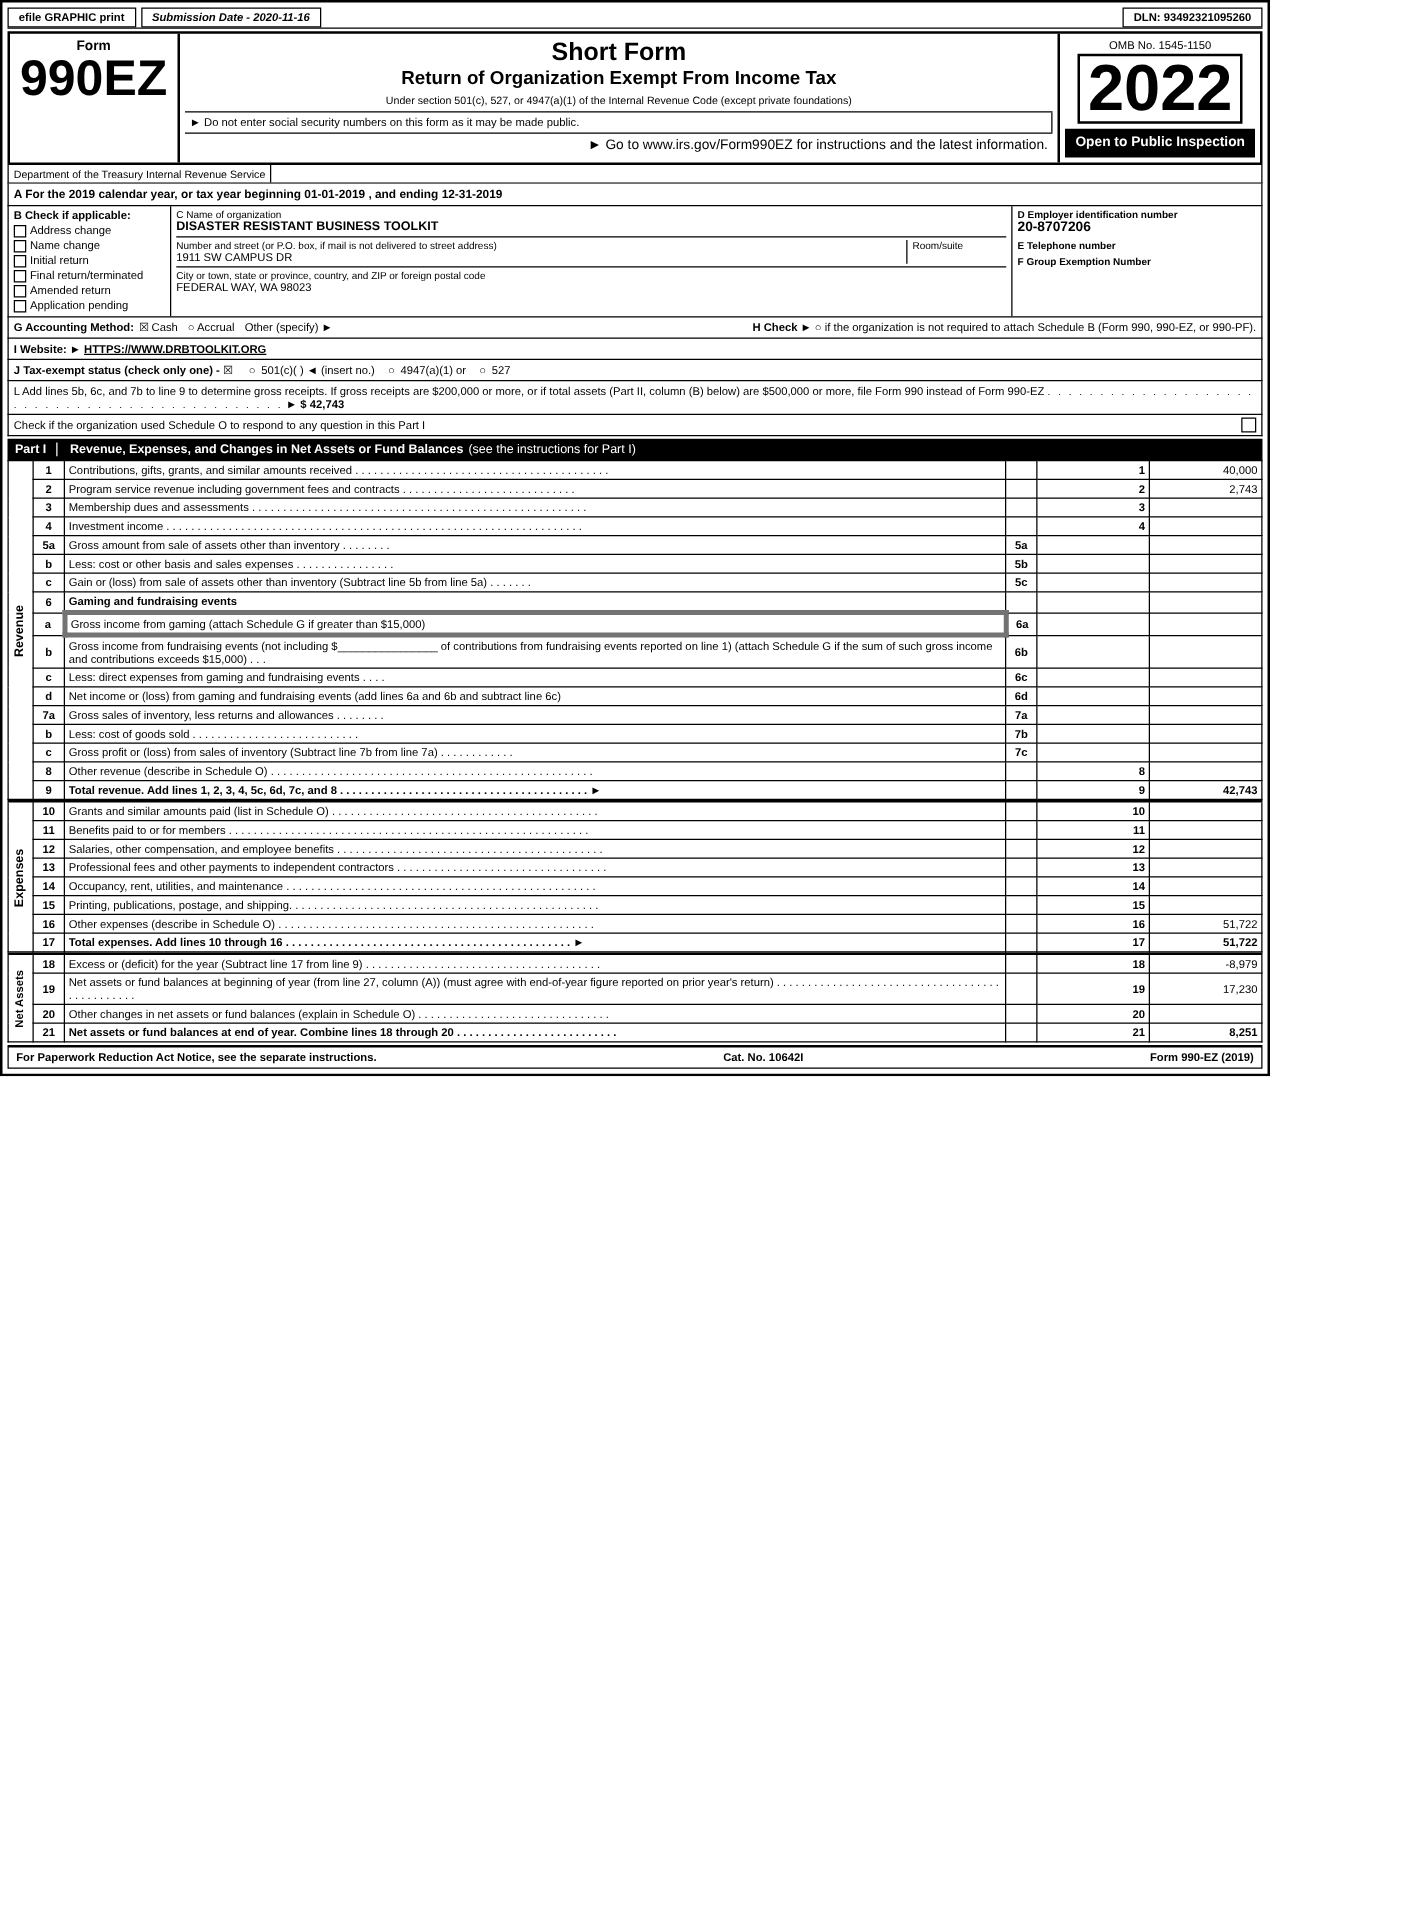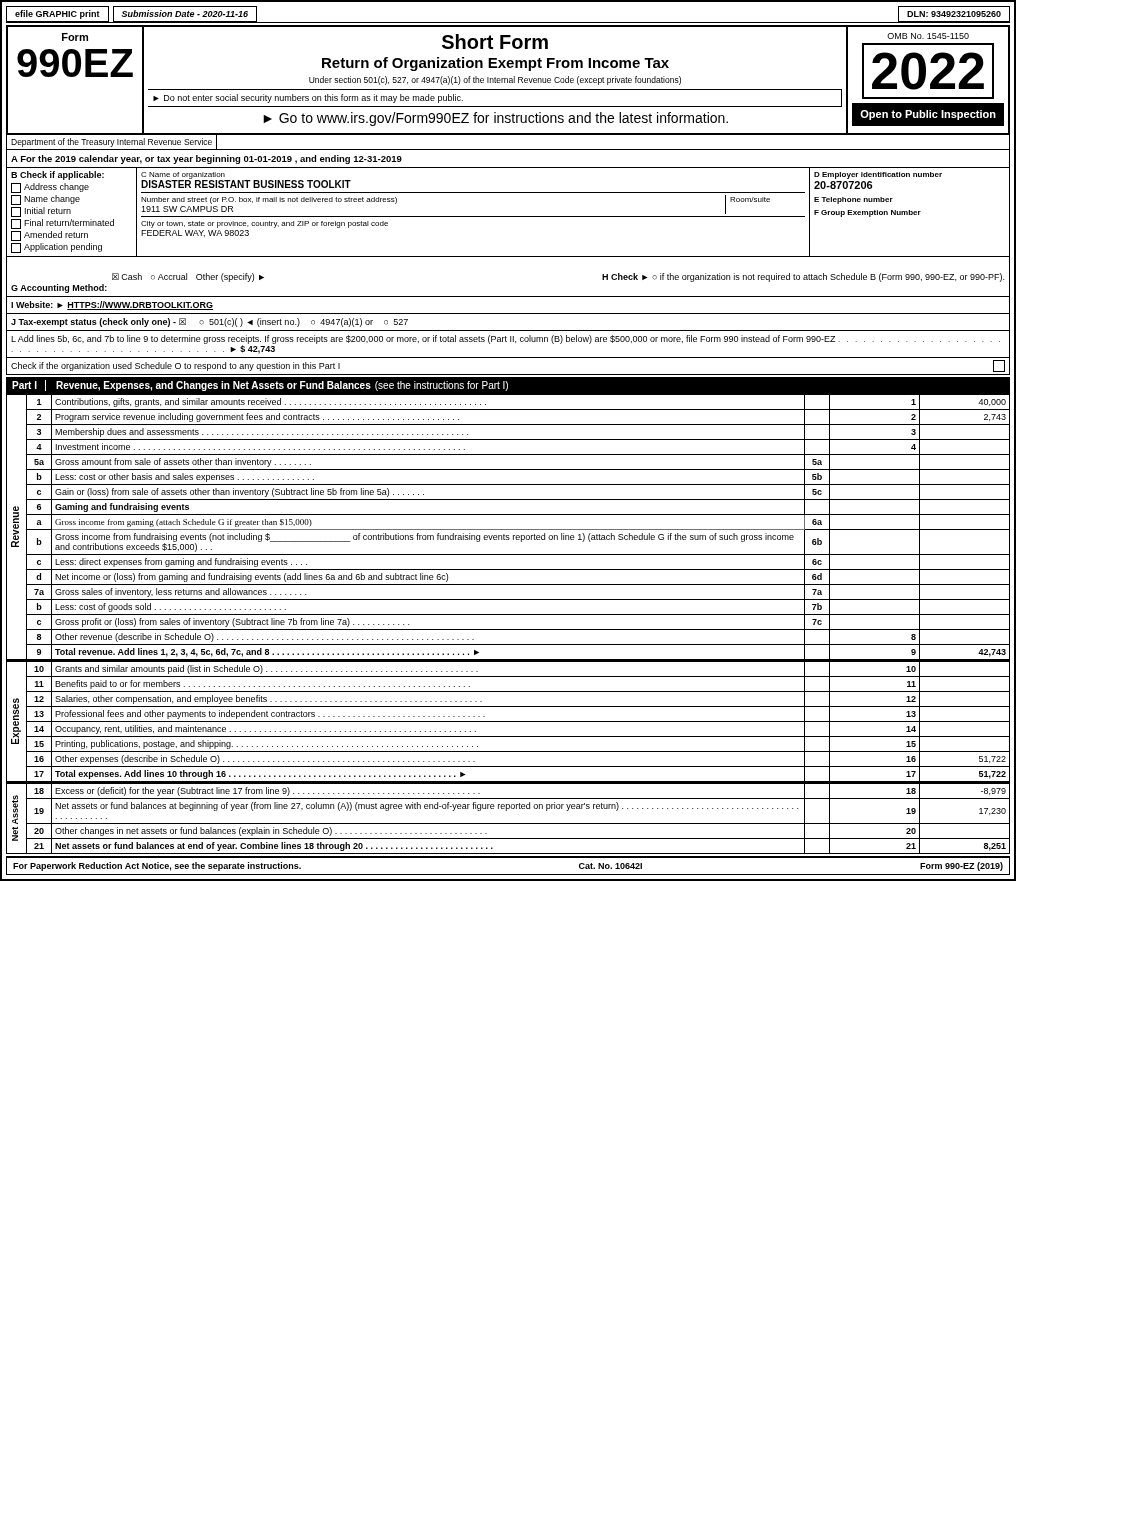--- a/index.html
+++ b/index.html
@@ -32,21 +32,21 @@
     <div style="flex:1; text-align:center; border-right:2px solid #000; padding:4px;">
       <div style="font-size:20px; font-weight:bold;">Short Form</div>
       <div style="font-size:15px; font-weight:bold;">Return of Organization Exempt From Income Tax</div>
       <div style="font-size:8.5px; margin-top:4px;">Under section 501(c), 527, or 4947(a)(1) of the Internal Revenue Code (except private foundations)</div>
       <div style="display:flex; margin-top:4px; border-top:1px solid #000;">
         <div style="flex:1; border-right:1px solid #000; padding:3px 4px; font-size:9px; text-align:left;">
           <span>► Do not enter social security numbers on this form as it may be made public.</span>
         </div>
       </div>
       <div style="display:flex; border-top:1px solid #000;">
-        <div style="flex:1; padding:3px 4px; font-size:14px; text-align:center;">
+        <div style="flex:1; padding:3px 4px; font-size:11px; text-align:right;">
           <span>► Go to www.irs.gov/Form990EZ for instructions and the latest information.</span>
         </div>
       </div>
     </div>
 
     <div style="display:flex; flex-direction:column; align-items:center; min-width:130px; padding:4px;">
       <div style="font-size:9px; margin-bottom:2px;">OMB No. 1545-1150</div>
       <div style="font-size:52px; font-weight:bold; line-height:1; border:2px solid #000; padding:0 6px;">2022</div>
       <div style="background:#000; color:#fff; text-align:center; padding:4px 8px; font-size:11px; font-weight:bold; line-height:1.4; margin-top:4px; width:100%;">
         <span>Open to Public Inspection</span>
@@ -123,21 +123,21 @@
       <div style="font-size:8px; font-weight:bold;">D Employer identification number</div>
       <div style="font-weight:bold; font-size:11px; margin-bottom:4px;">20-8707206</div>
       <div style="font-size:8px; font-weight:bold;">E Telephone number</div>
       <div style="margin-bottom:4px;"></div>
       <div style="font-size:8px; font-weight:bold;">F Group Exemption Number</div>
       <div></div>
     </div>
   </div>
 
   <div style="display:flex; border:1px solid #000; border-top:none; padding:3px 4px; font-size:9px; align-items:center;">
-    <span style="font-weight:bold; margin-right:4px;margin-top:23px;">G Accounting Method:</span>
+    <span style="font-weight:bold; margin-right:4px;">G Accounting Method:</span>
     <span style="margin-right:2px;">☒</span>
     <span style="margin-right:8px;">Cash</span>
     <span style="margin-right:2px;">○</span>
     <span style="margin-right:8px;">Accrual</span>
     <span style="margin-right: 60px;">Other (specify) ►</span>
     <span style="margin-left:auto;">
       <span style="font-weight:bold;">H  Check ►</span>
       <span>○  if the organization is not required to attach Schedule B (Form 990, 990-EZ, or 990-PF).</span>
     </span>
   </div>
@@ -234,21 +234,21 @@
       </tr>
       <tr>
         <td style="border:1px solid #000; padding:2px 3px; text-align:center; font-weight:bold;">6</td>
         <td style="border:1px solid #000; padding:2px 3px; font-weight:bold;">Gaming and fundraising events</td>
         <td style="border:1px solid #000; padding:2px 3px; text-align:center; font-weight:bold;"></td>
         <td style="border:1px solid #000; padding:2px 3px; text-align:right; font-weight:bold;"></td>
         <td style="border:1px solid #000; padding:2px 3px; text-align:right;"></td>
       </tr>
       <tr>
         <td style="border:1px solid #000; padding:2px 3px; text-align:center; font-weight:bold;">a</td>
-        <td style="border:1px solid #737373; padding:2px 3px;font-family:Liberation Serif, serif;">Gross income from gaming (attach Schedule G if greater than $15,000)</td>
+        <td style="border:4px solid #737373; padding:2px 3px;">Gross income from gaming (attach Schedule G if greater than $15,000)</td>
         <td style="border:1px solid #000; padding:2px 3px; text-align:center; font-weight:bold;">6a</td>
         <td style="border:1px solid #000; padding:2px 3px; text-align:right; font-weight:bold;"></td>
         <td style="border:1px solid #000; padding:2px 3px; text-align:right;"></td>
       </tr>
       <tr>
         <td style="border:1px solid #000; padding:2px 3px; text-align:center; font-weight:bold;">b</td>
         <td style="border:1px solid #000; padding:2px 3px;">Gross income from fundraising events (not including $________________ of contributions from fundraising events reported on line 1) (attach Schedule G if the sum of such gross income and contributions exceeds $15,000) . . .</td>
         <td style="border:1px solid #000; padding:2px 3px; text-align:center; font-weight:bold;">6b</td>
         <td style="border:1px solid #000; padding:2px 3px; text-align:right; font-weight:bold;"></td>
         <td style="border:1px solid #000; padding:2px 3px; text-align:right;"></td>

